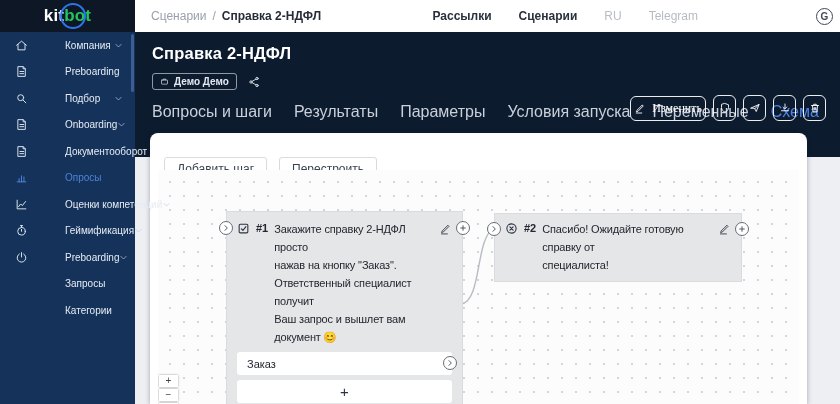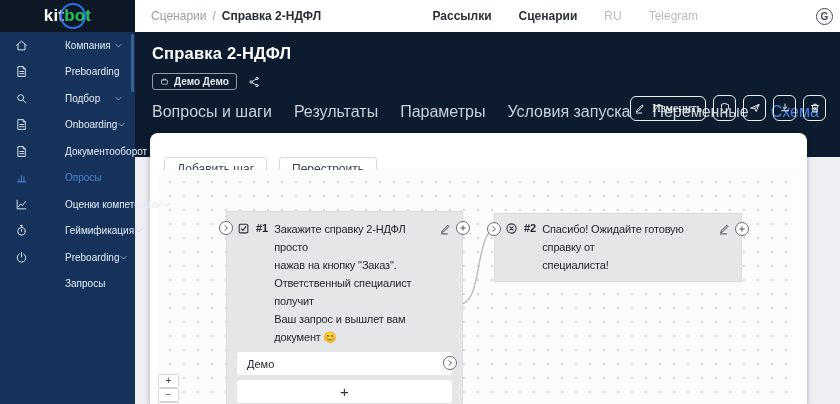--- a/index.html
+++ b/index.html
@@ -231,20 +231,23 @@
         <span class="s-label">Preboarding</span>
         <span class="icn s-chev">
           <svg viewBox="0 0 24 24">
             <path d="M5 9l7 7 7-7"></path>
           </svg>
         </span>
       </div>
       <div class="side-item sub">
         <span class="s-label">Запросы</span>
       </div>
+      <div class="side-item sub">
+        <span class="s-label">Категории</span>
+      </div>
       <div class="sb-thumb"></div>
     </aside>
 
   <main class="content">
     <div class="hero">
       <h1>Справка 2-НДФЛ</h1>
       <div class="badge-row">
         <span class="badge">
           <span class="icn badge-ic">
               <svg viewBox="0 0 24 24">
@@ -352,21 +355,21 @@
 Ответственный специалист получит
 Ваш запрос и вышлет вам документ 😊</div>
             <span class="icn npen">
                 <svg viewBox="0 0 24 24">
                   <path d="M6 16.5 16.5 6l2 2L8 18.5 5.5 19.2zM4.5 22h11"></path>
                 </svg>
               </span>
           </div>
           <div id="node1-buttons">
               <div class="nrow">
-                <span>Демо</span>
+                <span>Заказ</span>
                 <span class="port row-port">
                   <span class="icn">
                     <svg viewBox="0 0 24 24">
                       <path d="M9 5l7 7-7 7"></path>
                     </svg>
                   </span>
                 </span>
               </div>
             </div>
           <div class="nrow plusrow">

